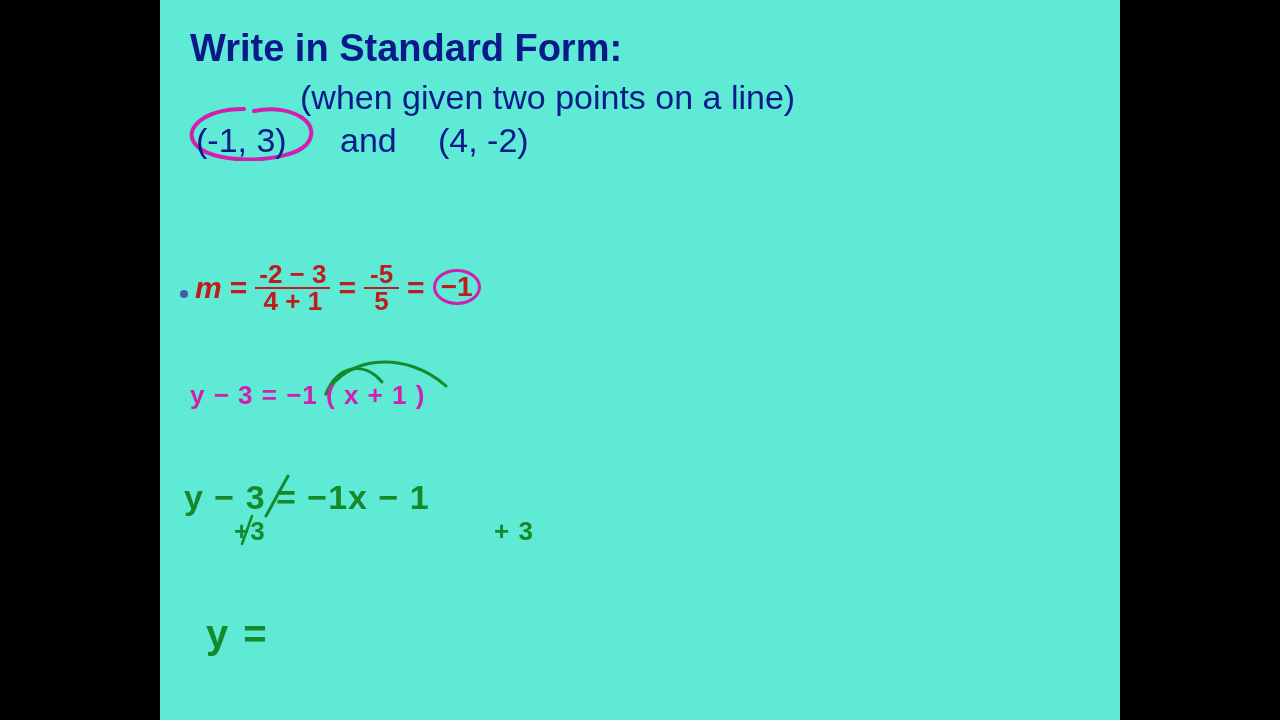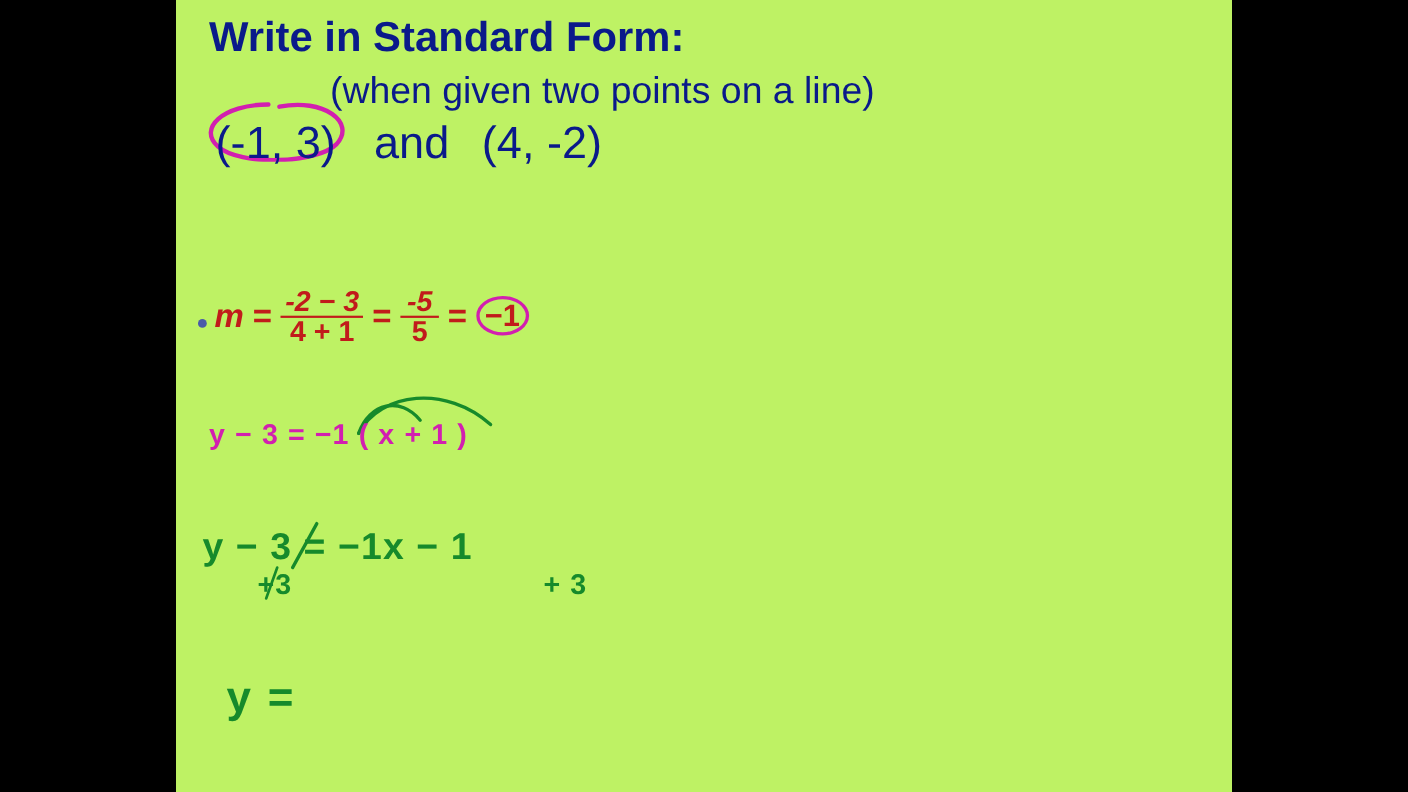--- a/index.html
+++ b/index.html
@@ -9,39 +9,39 @@
     background: #000;
     display: flex;
     justify-content: center;
     align-items: stretch;
     font-family: Arial, sans-serif;
     overflow: hidden;
   }
   .slide {
     width: 960px;
     height: 720px;
-    background: #bef264;
+    background: #5eead4;
     position: relative;
-    padding: 13px 30px;
+    padding: 27px 30px;
   }
   .title {
     color: #0a1a8a;
     font-size: 38px;
     font-weight: bold;
     margin-bottom: 8px;
   }
   .subtitle {
     color: #0a1a8a;
     font-size: 34px;
     font-weight: normal;
     margin-left: 110px;
     margin-bottom: 4px;
   }
   .points {
-    font-size: 41px;
+    font-size: 34px;
     color: #0a1a8a;
     position: relative;
     height: 50px;
     margin-bottom: 30px;
   }
   .pt1 { position: absolute; left: 6px; top: 0; }
   .and { position: absolute; left: 150px; top: 0; color: #0a1a8a; }
   .pt2 { position: absolute; left: 248px; top: 0; }
   .circle-pt1 {
     position: absolute;
@@ -63,21 +63,21 @@
     left: 35px; top: 262px;
     color: #c11b1b;
     font-family: "Comic Sans MS", cursive, sans-serif;
     font-size: 30px;
     font-weight: 600;
     display: flex;
     align-items: center;
     gap: 8px;
   }
   .frac { display: inline-flex; flex-direction: column; align-items: center; line-height: 0.95; font-size: 26px; }
-  .frac .num { border-bottom: 2px solid #c11b1b; padding: 0 4px; font-style: italic; }
+  .frac .num { border-bottom: 2px solid #c11b1b; padding: 0 4px; }
   .frac .den { padding: 0 4px; }
   .frac.small .num, .frac.small .den { padding: 0 6px; }
   .result-circle {
     display: inline-flex;
     align-items: center;
     justify-content: center;
     width: 48px; height: 36px;
     border: 3px solid #d21fb0;
     border-radius: 50%;
     color: #c11b1b;

